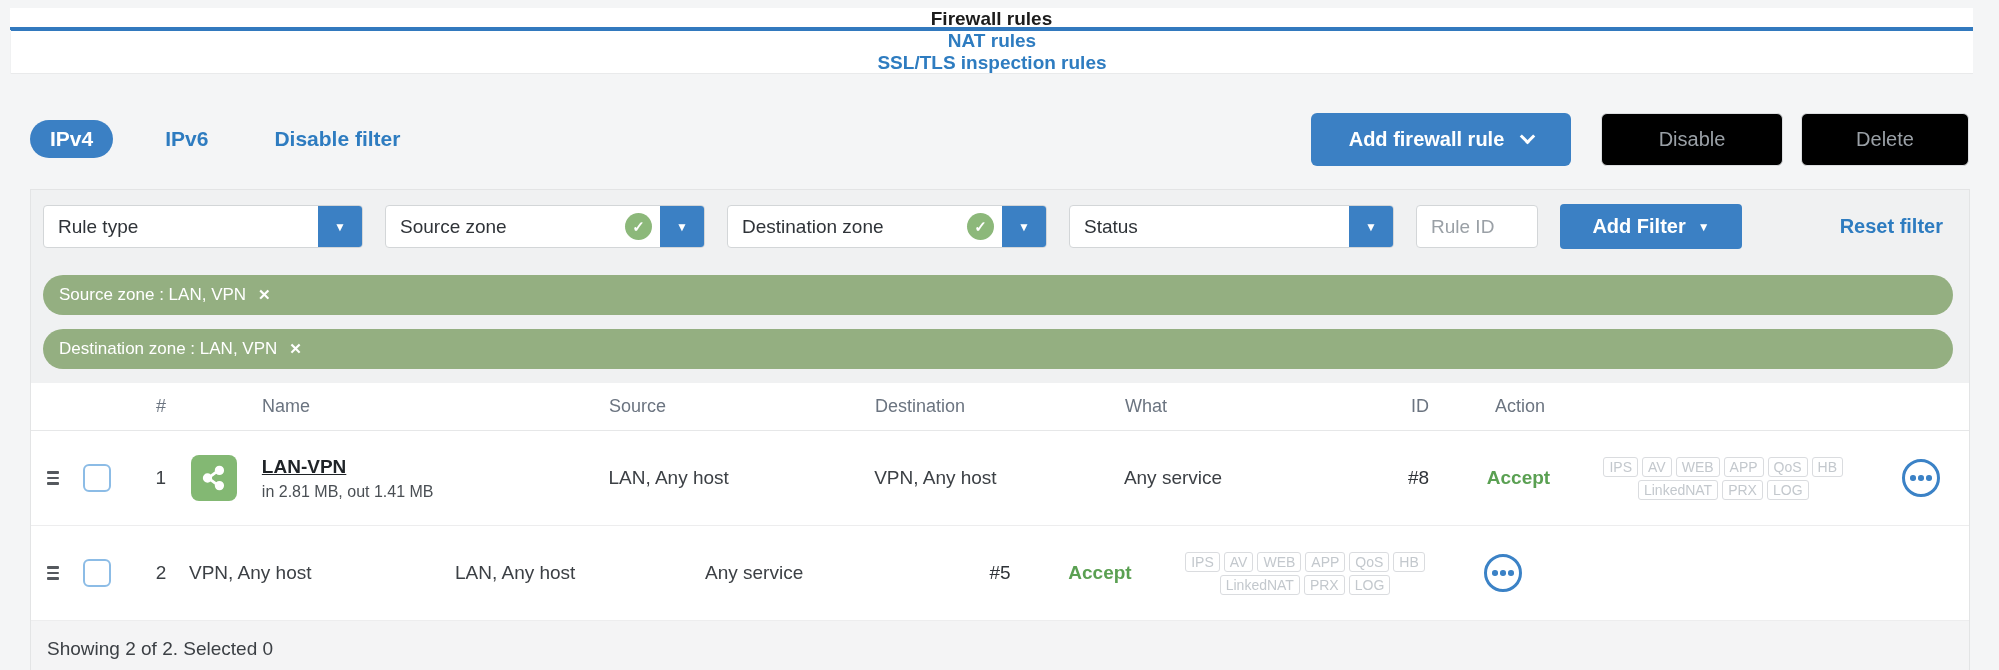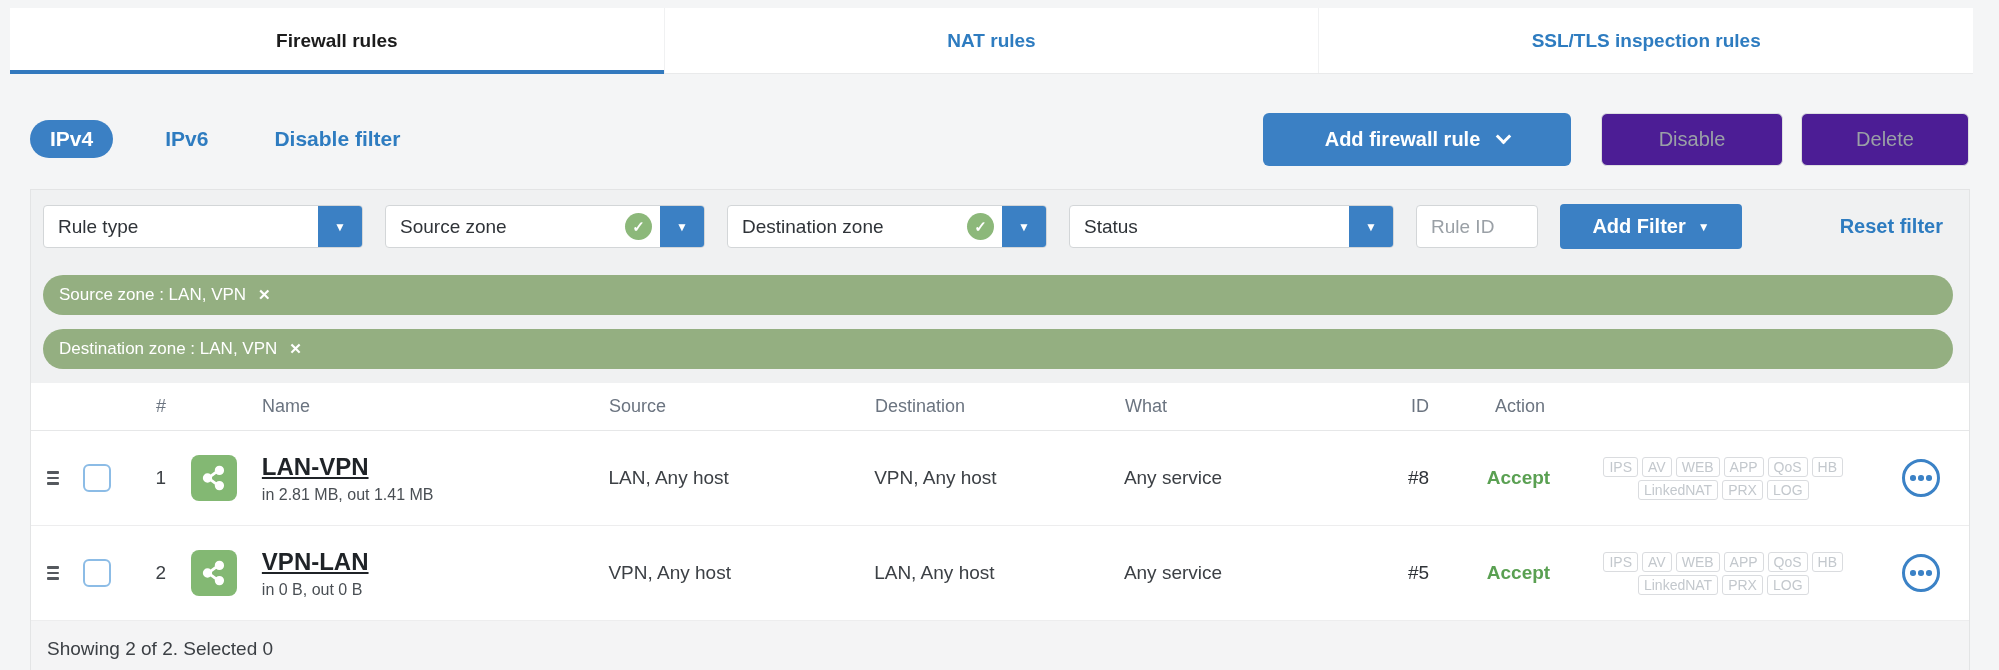--- a/index.html
+++ b/index.html
@@ -1,34 +1,34 @@
 <!DOCTYPE html>
 <html><head>
 <meta charset="utf-8">
 <style>
   * { box-sizing: border-box; margin: 0; padding: 0; }
   html,body { width: 1999px; height: 670px; background: #f4f5f6; font-family: "Liberation Sans", sans-serif; overflow: hidden; }
 
   
-  .tabbar { display: flex; margin: 8px 26px 0 10px; background: #fff; height: 66px; border-bottom: 1px solid #e9eaeb; }
+  .tabbar { display: flex; margin: 8px 26px 0 10px; background: #fff; height: 66px; border-bottom: 1px solid #e9eaeb; flex-direction: column; }
   .tab { flex: 1; display: flex; align-items: center; justify-content: center; font-size: 19px; font-weight: 700; color: #2e7cc0; cursor: pointer; position: relative; border-left: 1px solid #f0f1f2; }
   .tab:first-child { border-left: none; }
   .tab.active { color: #1c1c1c; }
   .tab.active::after { content: ""; position: absolute; left: 0; right: 0; bottom: -1px; height: 4px; background: #3279be; }
 
   
   .toolbar { display: flex; align-items: center; margin: 38px 30px 0 30px; height: 54px; }
   .ip-pill { background: #3b80c4; color: #fff; font-size: 21px; font-weight: 700; border-radius: 20px; padding: 7px 20px; cursor: pointer; }
   .ip-link { color: #2e7cc0; font-size: 21px; font-weight: 700; margin-left: 52px; cursor: pointer; }
   .disable-filter { color: #2e7cc0; font-size: 21px; font-weight: 700; margin-left: 66px; cursor: pointer; }
   .toolbar-spacer { flex: 1; }
   .btn-primary { display: flex; align-items: center; justify-content: center; gap: 18px; background: #3b80c4; color: #fff; font-size: 20px; font-weight: 700; border: none; border-radius: 6px; height: 53px; padding: 0 26px; cursor: pointer; font-family: inherit; }
   .chevron-down { width: 11px; height: 11px; border-right: 3px solid #fff; border-bottom: 3px solid #fff; transform: rotate(45deg); margin-top: -5px; }
-  .btn-secondary { background: #4c1d95; color: #9aa0a6; font-size: 20px; border: 1px solid #dcdee0; border-radius: 6px; height: 53px; width: 180px; cursor: pointer; font-family: inherit; }
-  .btn-add-rule { width: 308px; margin-right: 30px; }
+  .btn-secondary { background: #000000; color: #9aa0a6; font-size: 20px; border: 1px solid #dcdee0; border-radius: 6px; height: 53px; width: 180px; cursor: pointer; font-family: inherit; }
+  .btn-add-rule { width: 260px; margin-right: 30px; }
   .btn-disable { margin-right: 18px; width: 182px; }
   .btn-delete { width: 168px; }
 
   
   .card { margin: 23px 29px 0 30px; background: #fff; border: 1px solid #e3e4e5; }
 
   
   .filter-section { background: #f0f1f2; padding: 14px 16px 14px 12px; }
   .filter-controls { display: flex; align-items: center; }
   .dropdown { display: flex; align-items: center; background: #fff; border: 1px solid #d3d6d8; border-radius: 4px; height: 43px; width: 320px; margin-right: 22px; overflow: hidden; cursor: pointer; }
@@ -63,21 +63,21 @@
   .col-action { width: 110px; text-align: center; }
   .col-feat   { width: 300px; display: flex; justify-content: center; }
   .col-menu   { width: 96px; display: flex; justify-content: center; }
 
   .drag-handle { display: flex; flex-direction: column; gap: 3px; width: 12px; cursor: grab; }
   .drag-handle i { display: block; height: 2.5px; background: #55595e; border-radius: 1px; }
   .row-checkbox { width: 28px; height: 28px; border: 2px solid #8cbce6; border-radius: 6px; background: #fff; cursor: pointer; }
   .row-num { font-size: 19px; color: #3c4045; }
   .rule-icon { width: 46px; height: 46px; background: #83b873; border-radius: 8px; display: flex; align-items: center; justify-content: center; margin-left: 2px; margin-right: 25px; flex: none; }
   .name-wrap { display: flex; flex-direction: column; gap: 5px; }
-  .rule-name { font-size: 24px; font-weight: 700; color: #1f2327; text-decoration: underline; cursor: pointer; }
+  .rule-name { font-size: 19px; font-weight: 700; color: #1f2327; text-decoration: underline; cursor: pointer; }
   .rule-traffic { font-size: 16px; color: #4a4f54; }
   .cell-text { font-size: 19px; color: #3c4045; }
   .cell-id { font-size: 19px; color: #2f3338; }
   .cell-action { font-size: 19px; font-weight: 700; color: #5aa052; }
 
   .badges { display: flex; flex-direction: column; gap: 3px; align-items: center; }
   .badge-line { display: flex; gap: 4px; justify-content: center; }
   .badge { border: 1px solid #dadcdf; border-radius: 3px; color: #c3c8cd; font-size: 14px; padding: 1px 5px; background: #fff; }
 
   .menu-btn { width: 38px; height: 38px; border-radius: 50%; border: 3.5px solid #3b82c6; background: #fff; display: flex; align-items: center; justify-content: center; gap: 2.5px; cursor: pointer; }
@@ -232,35 +232,20 @@
       <div class="drag-handle">
           <i></i>
           <i></i>
           <i></i>
         </div>
     </div>
     <div class="col-check">
       <div class="row-checkbox"></div>
     </div>
     <div class="row-num col-num">2</div>
-    <div class="col-name">
-      <span class="rule-icon">
-        <svg width="26" height="26" viewBox="0 0 24 24" fill="none" stroke="#fff" stroke-width="2.6">
-          <circle cx="17" cy="5" r="3" fill="#fff"></circle>
-            <circle cx="6" cy="12" r="3" fill="#fff"></circle>
-            <circle cx="17" cy="19" r="3" fill="#fff"></circle>
-          <line x1="8.7" y1="10.6" x2="14.3" y2="6.4"></line>
-            <line x1="8.7" y1="13.4" x2="14.3" y2="17.6"></line>
-        </svg>
-      </span>
-      <span class="name-wrap">
-        <span class="rule-name">VPN-LAN</span>
-        <span class="rule-traffic">in 0 B, out 0 B</span>
-      </span>
-    </div>
     <div class="cell-text col-src">VPN, Any host</div>
     <div class="cell-text col-dst">LAN, Any host</div>
     <div class="cell-text col-what">Any service</div>
     <div class="cell-id col-id">#5</div>
     <div class="cell-action col-action">Accept</div>
     <div class="col-feat">
       <div class="badges">
         <div class="badge-line">
           <span class="badge">IPS</span>
           <span class="badge">AV</span>

